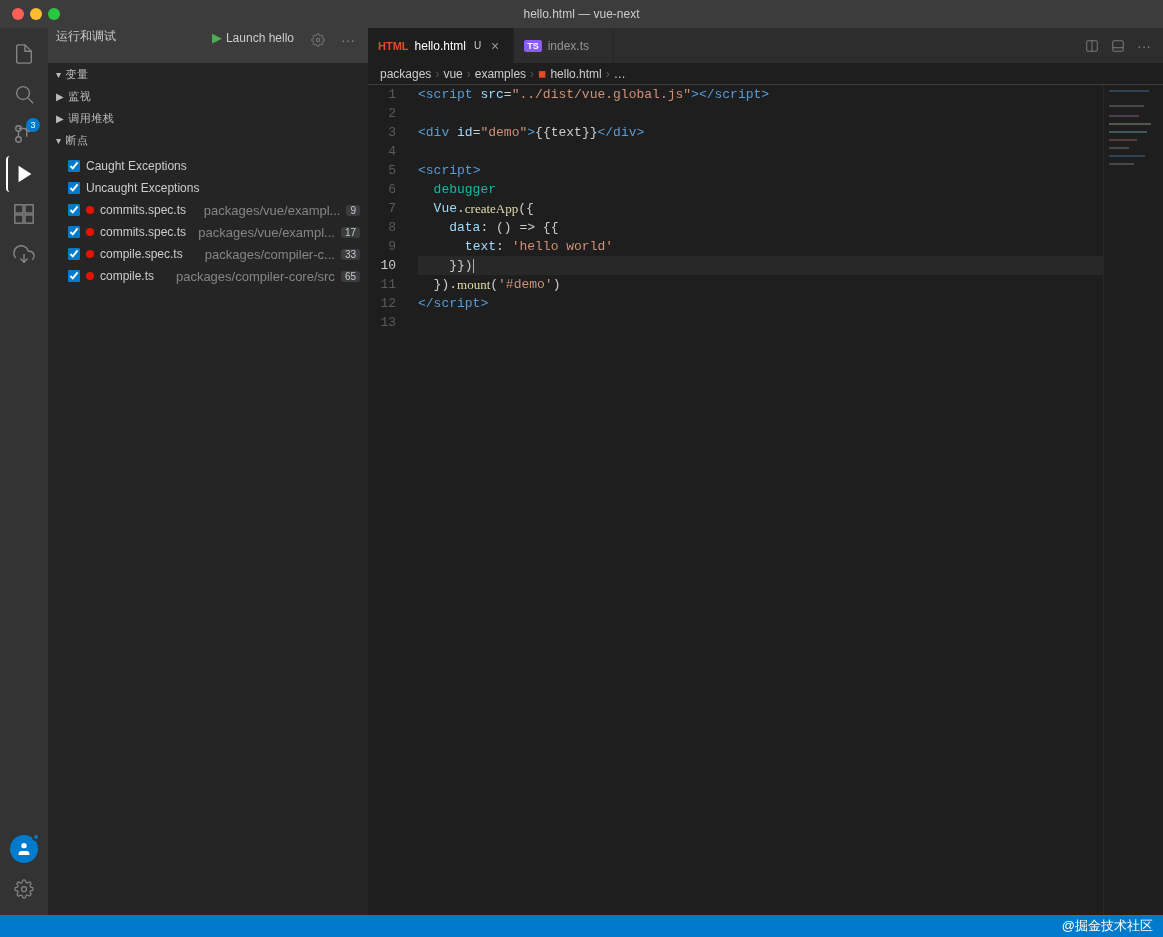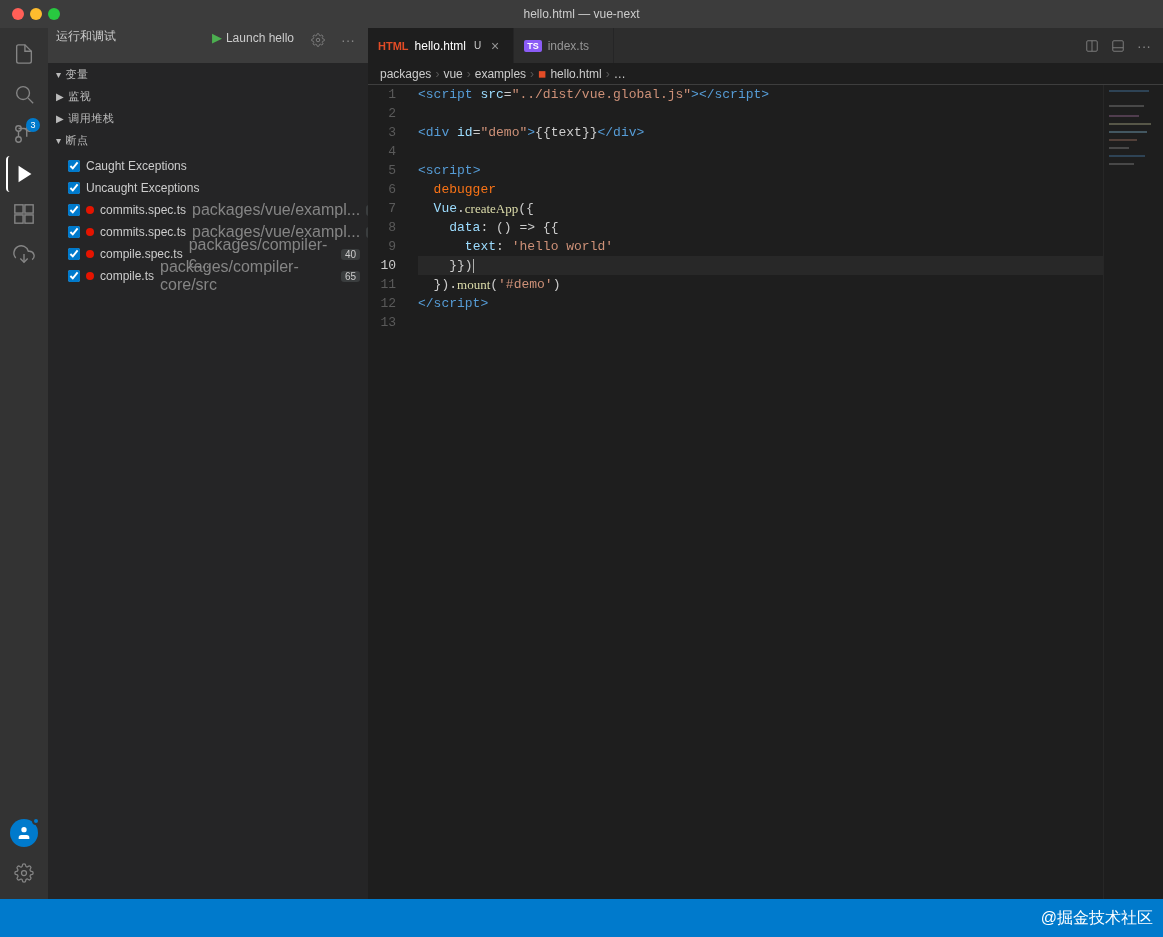--- a/index.html
+++ b/index.html
@@ -217,39 +217,39 @@
       border-radius: 50%;
       background: #e51400;
       flex-shrink: 0;
     }
     .bp-filename {
       color: #cccccc;
       font-size: 12px;
     }
     .bp-path {
       color: #858585;
-      font-size: 16px;
+      font-size: 13px;
       margin-left: auto;
     }
     .bp-count {
       background: #3a3d3e;
       color: #cccccc;
       font-size: 10px;
       padding: 0 4px;
       border-radius: 3px;
     }
 
     
     .statusbar {
-      height: 38px;
+      height: 22px;
       background: #007acc;
       display: flex;
       align-items: center;
       padding: 0 10px;
-      font-size: 16px;
+      font-size: 13px;
       color: white;
       flex-shrink: 0;
     }
 
     
     .editor-area {
       flex: 1;
       display: flex;
       flex-direction: column;
       overflow: hidden;
@@ -382,21 +382,21 @@
     }
     .code-line.active-line {
       background: #282828;
     }
 
     
     .c-tag { color: #569cd6; }
     .c-attr { color: #9cdcfe; font-family: Liberation Mono, monospace; }
     .c-string { color: #ce9178; }
     .c-text { color: #cccccc; }
-    .c-keyword { color: #f97316; }
+    .c-keyword { color: #14b8a6; }
     .c-func { color: #dcdcaa; font-family: Liberation Serif, serif; }
     .c-var { color: #9cdcfe; }
     .c-prop { color: #9cdcfe; }
     .c-punct { color: #cccccc; }
 
     
     .minimap {
       width: 60px;
       background: #1e1e1e;
       flex-shrink: 0;
@@ -562,21 +562,21 @@
           <span class="bp-filename">commits.spec.ts</span>
           <span class="bp-path">packages/vue/exampl...</span>
           <span class="bp-count">17</span>
         </div>
 
         <div class="breakpoint-item">
           <input type="checkbox" class="bp-checkbox" checked="" style="">
           <div class="bp-dot"></div>
           <span class="bp-filename">compile.spec.ts</span>
           <span class="bp-path">packages/compiler-c...</span>
-          <span class="bp-count">40</span>
+          <span class="bp-count">33</span>
         </div>
 
         <div class="breakpoint-item">
           <input type="checkbox" class="bp-checkbox" checked="" style="">
           <div class="bp-dot"></div>
           <span class="bp-filename">compile.ts</span>
           <span class="bp-path">packages/compiler-core/src</span>
           <span class="bp-count">65</span>
         </div>
       </div>

